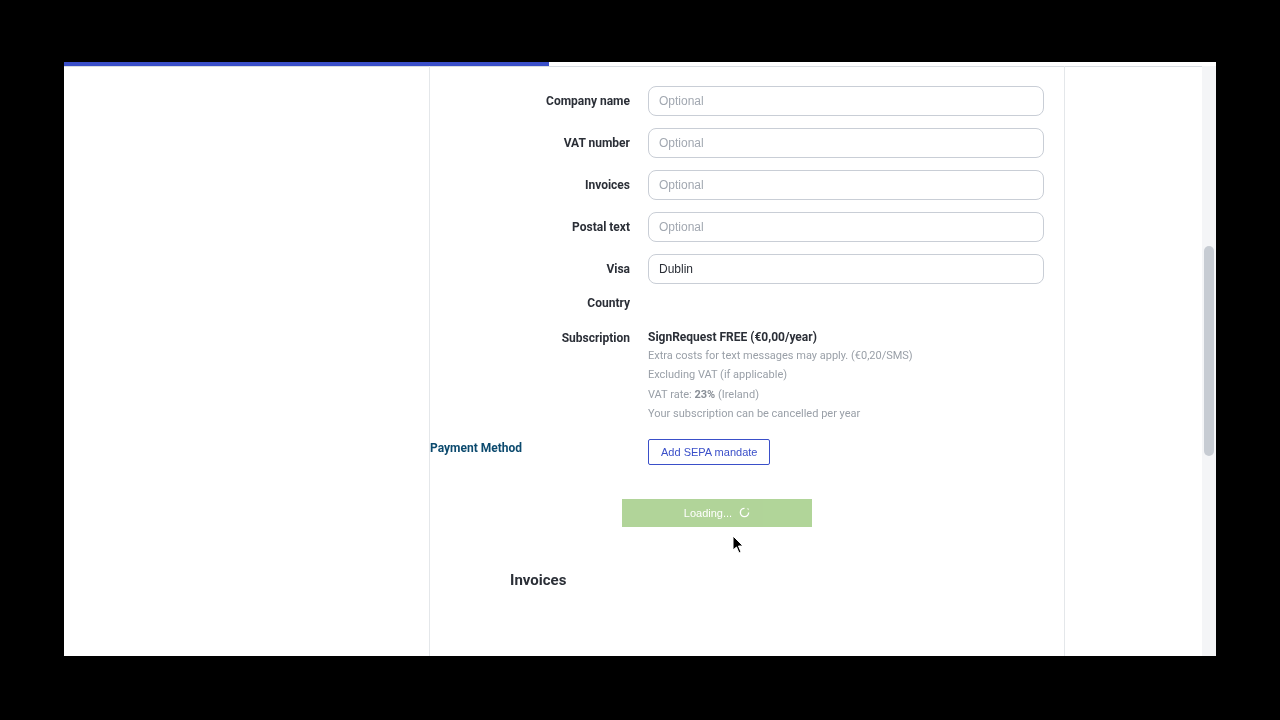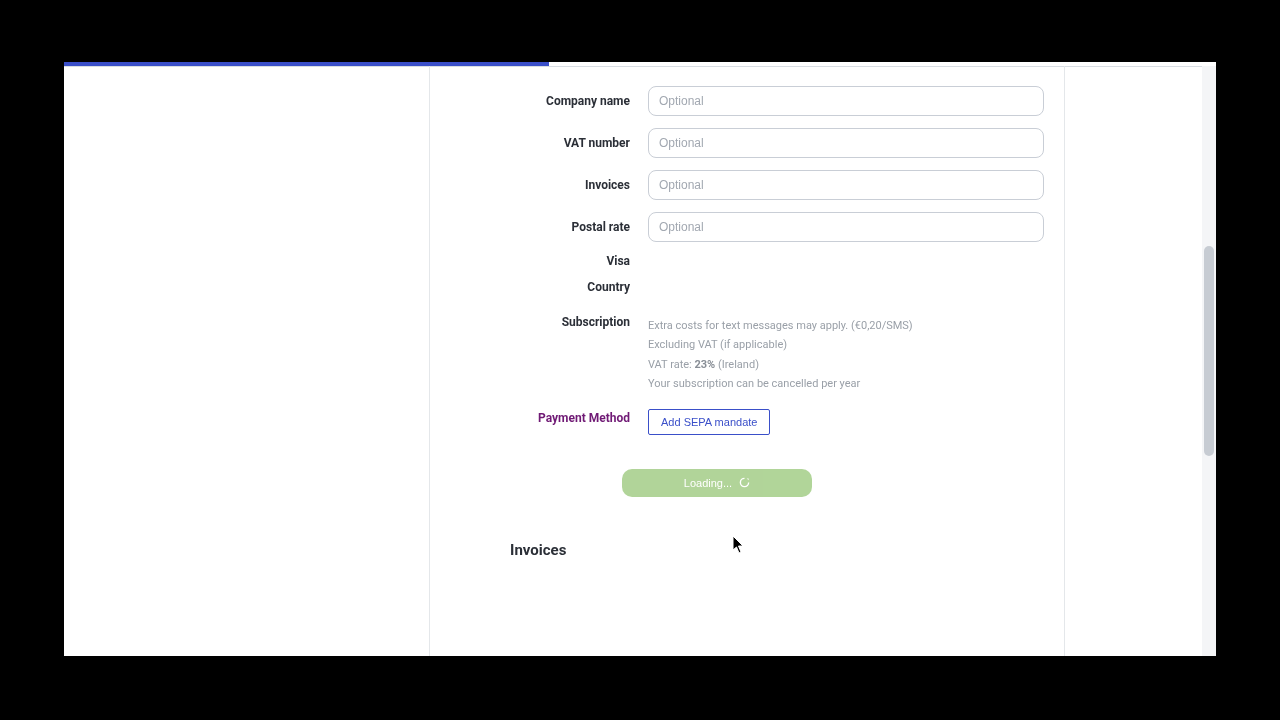--- a/index.html
+++ b/index.html
@@ -110,24 +110,24 @@
     margin-top: 5px;
     line-height: 1.3;
   }
   .sub-line .strong { font-weight: 700; color: #888e96; }
   .pay-row {
     display: flex;
     margin-top: 18px;
   }
   .pay-row .label {
     width: 218px;
-    text-align: right;
-    font-size: 12px;
-    font-weight: 700;
-    color: #701a75;
+    text-align: left;
+    font-size: 12px;
+    font-weight: 700;
+    color: #0c4a6e;
     padding-right: 18px;
     padding-top: 2px;
   }
   .pay-body {
     flex: 1;
     padding-right: 20px;
     display: flex;
     align-items: flex-start;
     justify-content: space-between;
   }
@@ -164,21 +164,21 @@
   .loading-btn {
     display: block;
     width: 190px;
     height: 28px;
     margin: 34px auto 0 auto;
     background: #a9d08e;
     opacity: 0.9;
     color: #fff;
     font-size: 11px;
     border: none;
-    border-radius: 10px;
+    border-radius: 0;
     cursor: default;
     position: relative;
     transform: translateX(-30px);
   }
   .loading-btn .txt { vertical-align: middle; }
   .loading-btn .spin {
     display: inline-block;
     margin-left: 4px;
     vertical-align: middle;
   }
@@ -236,37 +236,41 @@
     </div>
 
     <div class="row">
       <div class="label">Invoices</div>
       <div class="field">
         <input type="text" placeholder="Optional" style="">
       </div>
     </div>
 
     <div class="row">
-      <div class="label">Postal rate</div>
+      <div class="label">Postal text</div>
       <div class="field">
         <input type="text" placeholder="Optional" style="">
       </div>
     </div>
 
     <div class="row">
       <div class="label">Visa</div>
+      <div class="field">
+        <input type="text" value="Dublin" style="">
+      </div>
     </div>
 
     <div class="row" style="margin-bottom:16px;align-items:center;">
       <div class="label">Country</div>
     </div>
 
     <div class="sub-row">
       <div class="label">Subscription</div>
       <div class="sub-body">
+        <div class="sub-title">SignRequest FREE (€0,00/year)</div>
         <div class="sub-line">Extra costs for text messages may apply. (€0,20/SMS)</div>
         <div class="sub-line">Excluding VAT (if applicable)</div>
         <div class="sub-line">
           <span>VAT rate: </span><span class="strong">23%</span><span> (Ireland)</span>
         </div>
         <div class="sub-line">Your subscription can be cancelled per year</div>
       </div>
     </div>
 
     <div class="pay-row">

